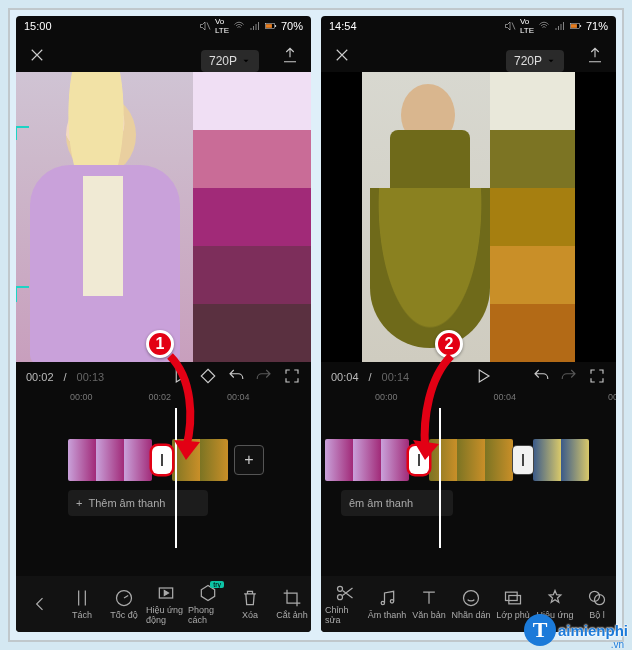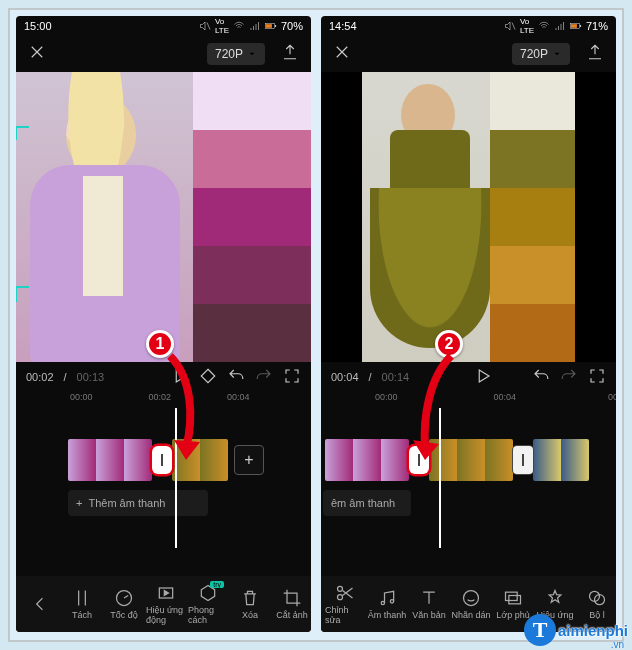--- a/index.html
+++ b/index.html
@@ -41,23 +41,23 @@
     padding: 0 8px;
     font-size: 11px;
     color: #fff;
   }
   .statusbar .right { display:flex; gap:4px; align-items:center; }
   .statusbar svg { width:12px; height:12px; }
   
   .header {
     height: 36px;
     display: flex;
-    align-items: center;
+    align-items: flex-end;
     padding: 0 8px;
-    gap: 12px;
+    gap: 18px;
   }
   .header .spacer { flex:1; }
   .resbox {
     background: #2a2a2a;
     border-radius: 4px;
     padding: 4px 8px;
     font-size: 12px;
     display:flex; align-items:center; gap:4px;
     color:#ddd;
   }
@@ -538,21 +538,21 @@
         <div class="trans-gap">
           <svg viewBox="0 0 10 14" width="10" height="14">
               <rect x="4" y="1" width="2" height="12" fill="#444"></rect>
             </svg>
         </div>
         <div class="clip">
           <div class="fr" style="background:linear-gradient(90deg,#3a5a8a,#d9c96a)"></div>
           <div class="fr" style="background:linear-gradient(90deg,#3a5a8a,#d9c96a)"></div>
         </div>
       </div>
-      <div class="audiobar" style="margin-left:2px;width:88px">
+      <div class="audiobar" style="margin-left:20px;width:112px">
         <span>êm âm thanh</span>
       </div>
     </div>
 
     <div class="tl-gap"></div>
 
     <div class="toolbar">
       <div class="tool">
         <svg viewBox="0 0 24 24">
             <circle cx="6" cy="7" r="3"></circle>

